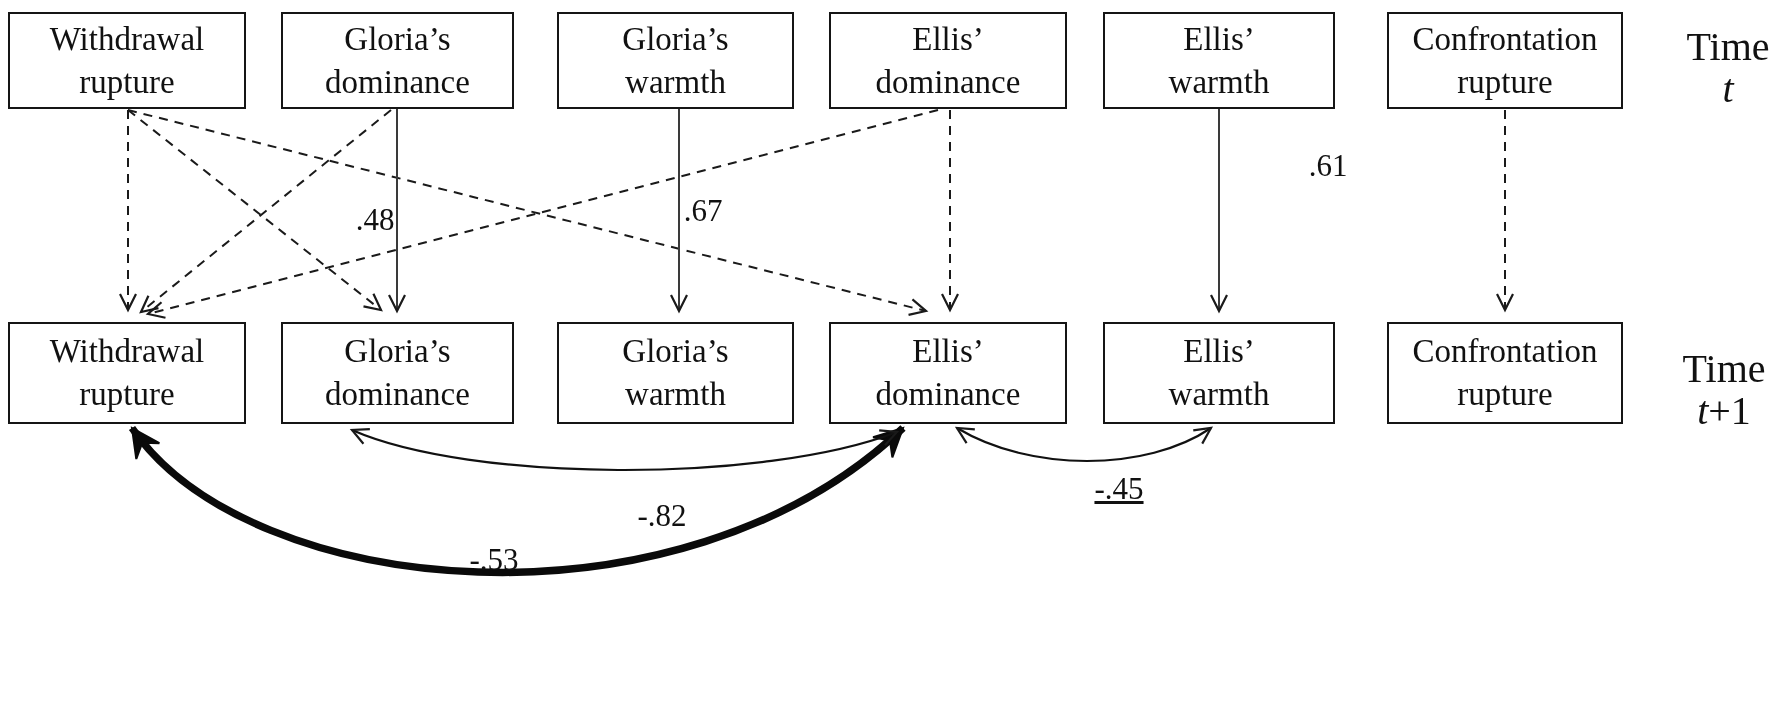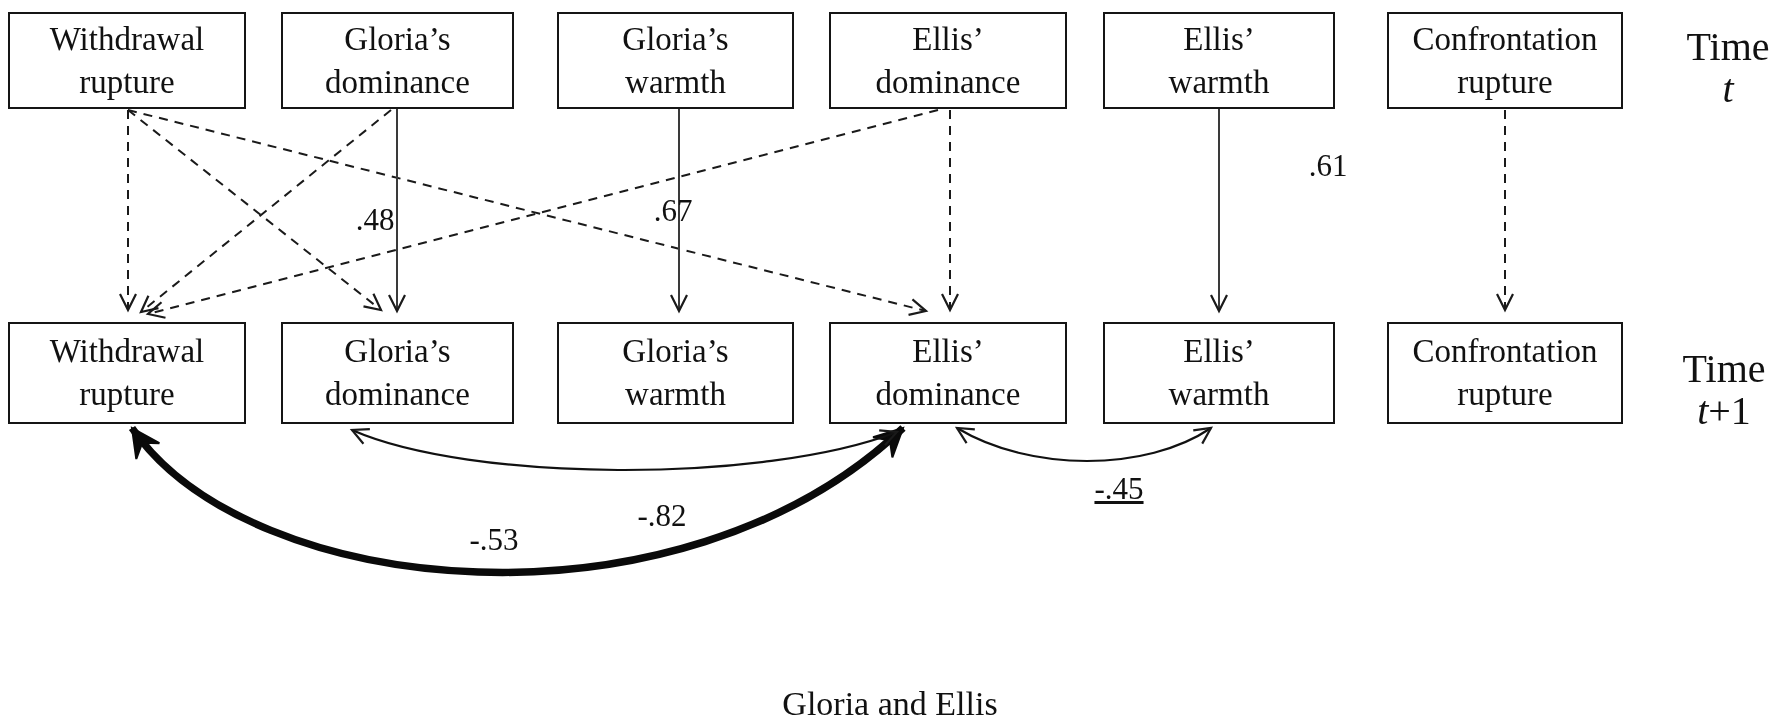--- a/index.html
+++ b/index.html
@@ -113,30 +113,29 @@
       <span>Ellis’</span>
       <span>warmth</span>
     </div>
     <div class="node" style="left:1387px;width:236px;">
       <span>Confrontation</span>
       <span>rupture</span>
     </div>
   </div>
 
   <div class="coef" style="left:375px;top:220px;">.48</div>
-  <div class="coef" style="left:673px;top:211px;font-family:Liberation Serif, serif;">.67</div>
+  <div class="coef" style="left:703px;top:211px;font-family:Liberation Serif, serif;">.67</div>
   <div class="coef" style="left:1328px;top:166px;">.61</div>
-  <div class="coef" style="left:494px;top:540px;">-.53</div>
+  <div class="coef" style="left:494px;top:560px;">-.53</div>
   <div class="coef" style="left:662px;top:516px;">-.82</div>
   <div class="coef" style="left:1119px;top:489px;text-decoration:underline;">-.45</div>
 
   <div class="time-label" style="left:1728px;top:26px;">
     <span>Time</span><br>
     <span class="ital">t</span><span></span>
   </div>
   <div class="time-label" style="left:1724px;top:348px;">
     <span>Time</span><br>
     <span class="ital">t</span><span>+1</span>
   </div>
 
-  <div class="caption" style="left:890px;top:685px;">Gloria and Ellis</div>
 
 </div>
 
 </body></html>

